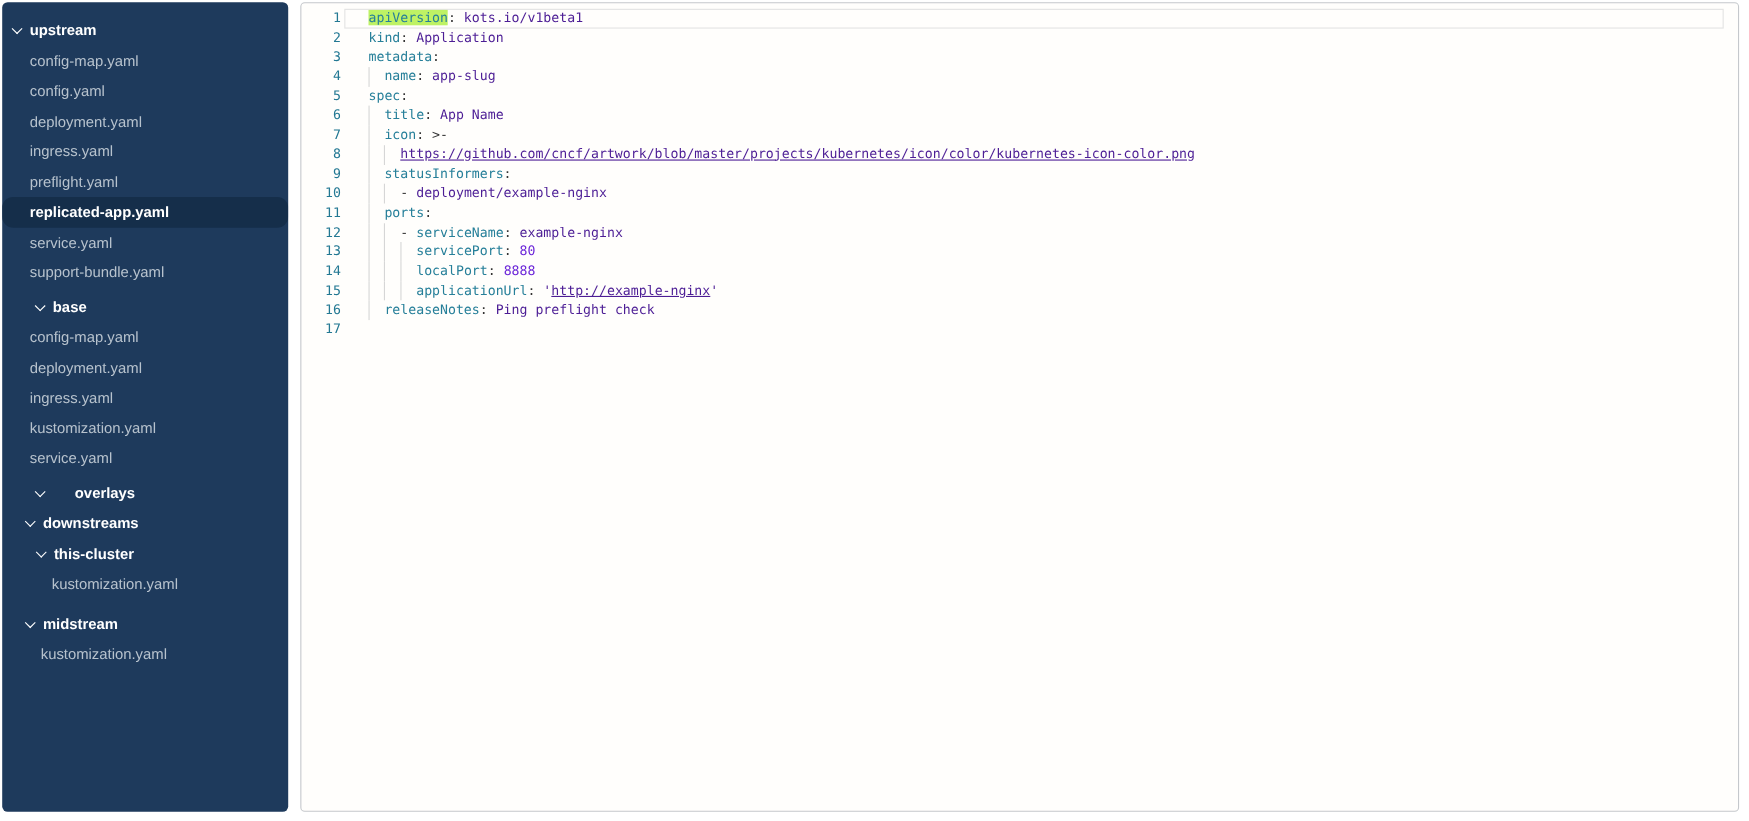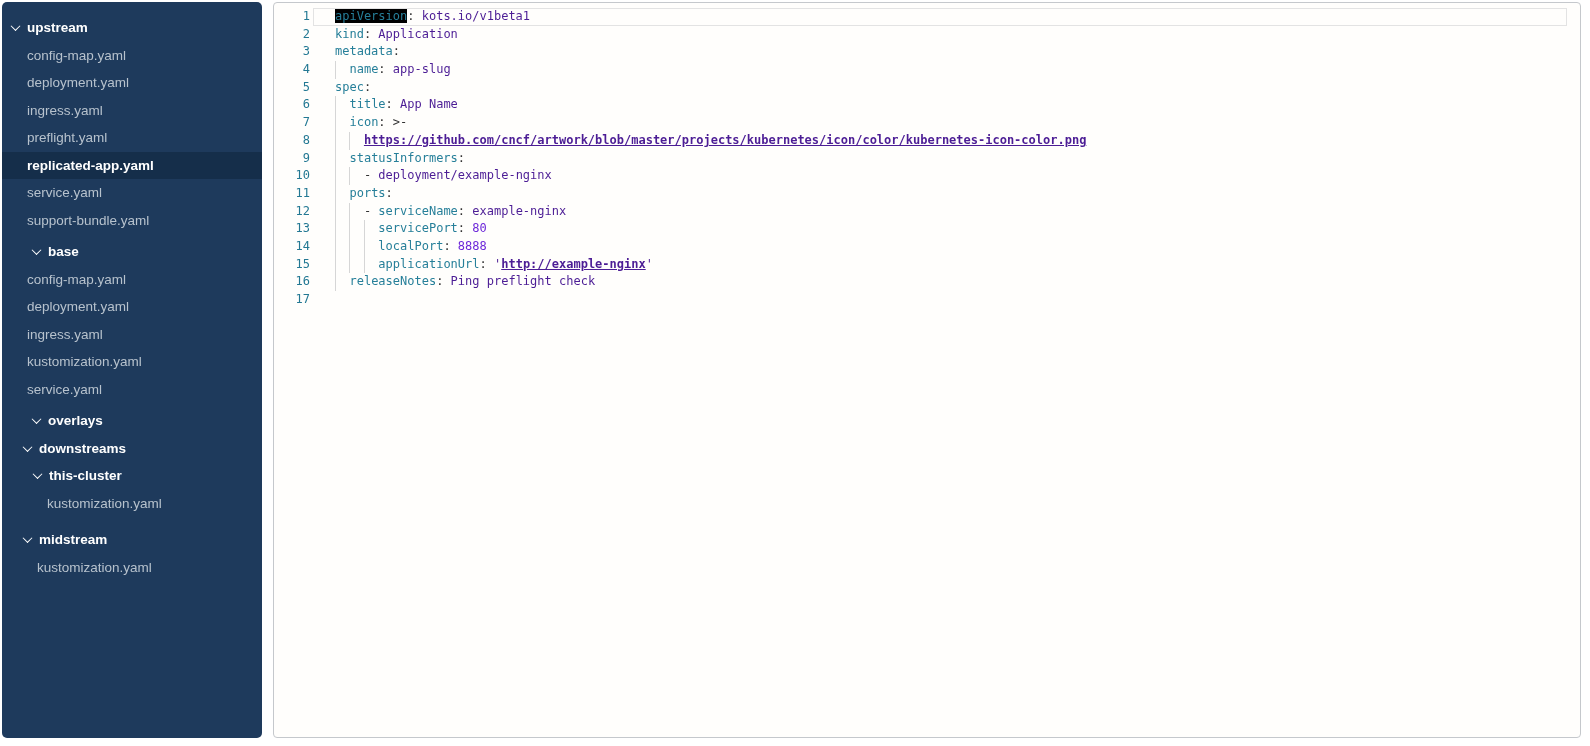--- a/index.html
+++ b/index.html
@@ -25,45 +25,48 @@
   .code-scroll{position:relative;padding-top:5px;height:100%;box-sizing:border-box;}
   .cur-line{position:absolute;left:39px;right:13px;top:5px;height:17.7px;border:1px solid #e3e3e3;box-sizing:border-box;pointer-events:none;}
   .cline{display:flex;height:17.7px;line-height:17.7px;white-space:pre;position:relative;}
   .ln{width:36px;text-align:right;color:#237893;flex:none;user-select:none;}
   .codetxt{margin-left:25px;position:relative;white-space:pre;}
   .guide{position:absolute;top:0;bottom:0;width:1px;background:#d6d6d6;}
   .tk-key{color:#267f99;}
   .tk-pl{color:#333333;}
   .tk-str{color:#4c1d95;}
   .tk-num{color:#6d28d9;}
-  .tk-link{text-decoration:underline;cursor:pointer;font-weight:bold;}
-  .tk-hl{background:#000000;}
+  .tk-link{text-decoration:underline;cursor:pointer;}
+  .tk-hl{background:#bef264;}
 </style>
 </head>
 <body>
 
 <div class="sidebar">
   <div id="file-tree">
       <div class="trow bold" style="padding-left: 10px;">
         <span class="chev down"></span>
         <span>upstream</span>
       </div>
       <div class="trow" style="padding-left: 25px;">
         <span>config-map.yaml</span>
       </div>
       <div class="trow" style="padding-left: 25px;">
+        <span>config.yaml</span>
+      </div>
+      <div class="trow" style="padding-left: 25px;">
         <span>deployment.yaml</span>
       </div>
       <div class="trow" style="padding-left: 25px;">
         <span>ingress.yaml</span>
       </div>
       <div class="trow" style="padding-left: 25px;">
         <span>preflight.yaml</span>
       </div>
-      <div class="trow sel" style="padding-left: 25px;">
+      <div class="trow sel" style="padding-left: 25px; border-radius: 10px;">
         <span>replicated-app.yaml</span>
       </div>
       <div class="trow" style="padding-left: 25px;">
         <span>service.yaml</span>
       </div>
       <div class="trow" style="padding-left: 25px;">
         <span>support-bundle.yaml</span>
       </div>
       <div class="trow bold gap4" style="padding-left: 10px;">
         <span class="chev down"></span>
@@ -77,21 +80,21 @@
       </div>
       <div class="trow" style="padding-left: 25px;">
         <span>ingress.yaml</span>
       </div>
       <div class="trow" style="padding-left: 25px;">
         <span>kustomization.yaml</span>
       </div>
       <div class="trow" style="padding-left: 25px;">
         <span>service.yaml</span>
       </div>
-      <div class="trow bold gap4" style="padding-left: 10px;">
+      <div class="trow bold gap4" style="padding-left: 10px; gap: 20px;">
         <span class="chev down"></span>
         <span>overlays</span>
       </div>
       <div class="trow bold" style="padding-left: 22px;">
         <span class="chev down"></span>
         <span>downstreams</span>
       </div>
       <div class="trow bold" style="padding-left: 32px; align-items: center;">
         <span class="chev down"></span>
         <span>this-cluster</span>

